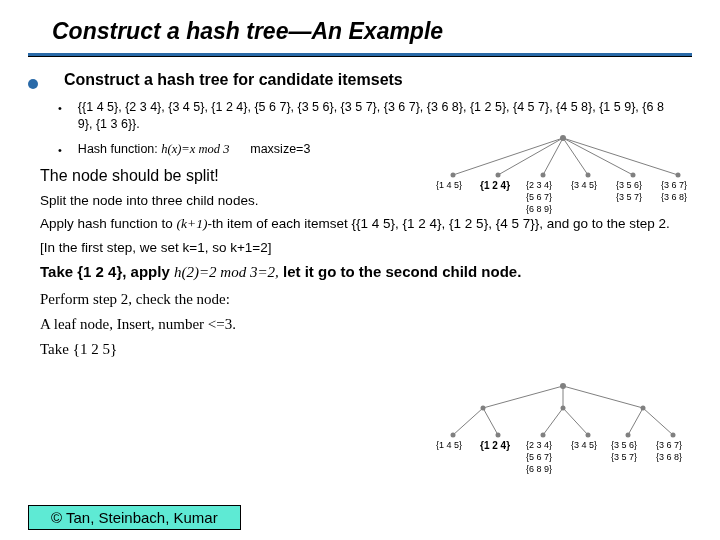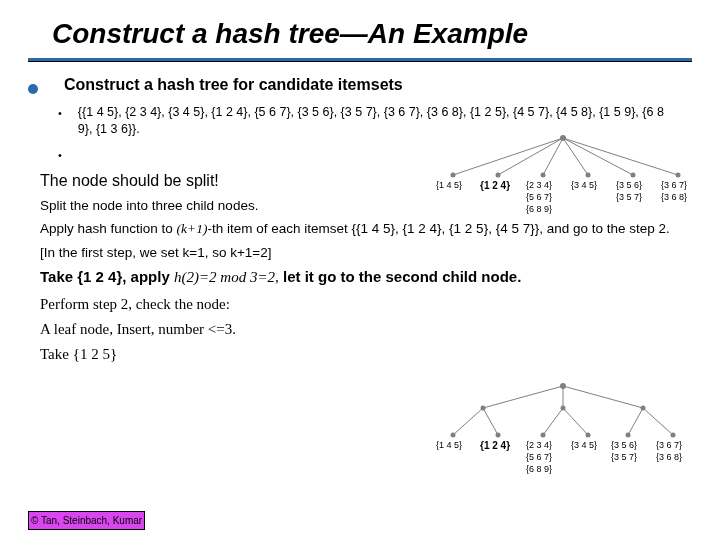--- a/index.html
+++ b/index.html
@@ -9,21 +9,21 @@
     background: #fff;
     font-family: Arial, Helvetica, sans-serif;
     color: #000;
     position: relative;
     overflow: hidden;
   }
   .slide {
     padding: 18px 28px 0 28px;
   }
   .title {
-    font-size: 28px;
+    font-size: 23px;
     font-weight: bold;
     font-style: italic;
     padding-left: 24px;
     padding-bottom: 8px;
   }
   .title-rule {
     border: none;
     border-top: 3px solid #2a6aa8;
     border-bottom: 1.5px solid #000;
     height: 3px;
@@ -86,23 +86,23 @@
     font-family: "Times New Roman", Times, serif;
     font-size: 15px;
     margin-left: 12px;
     margin-bottom: 8px;
   }
   .footer {
     position: absolute;
     left: 28px;
     bottom: 10px;
     border: 1px solid #000;
-    font-size: 10px;
-    padding: 3px 2px;
-    background: #d946ef;
+    font-size: 15px;
+    padding: 3px 22px;
+    background: #5eead4;
   }
   
   .tree {
     position: absolute;
     font-size: 9px;
   }
   .tree svg { position: absolute; top: 0; left: 0; }
   .tree .lab {
     position: absolute;
     white-space: nowrap;
@@ -140,20 +140,23 @@
       <div class="l1-text">Construct a hash tree for candidate itemsets</div>
     </div>
 
     <div class="l2" style="max-width:620px">
       <div class="l2-bullet">•</div>
       <div class="l2-text">{{1 4 5}, {2 3 4}, {3 4 5}, {1 2 4}, {5 6 7}, {3 5 6}, {3 5 7}, {3 6 7}, {3 6 8}, {1 2 5}, {4 5 7}, {4 5 8}, {1 5 9}, {6 8 9}, {1 3 6}}.</div>
     </div>
 
     <div class="l2" style="max-width:380px">
       <div class="l2-bullet">•</div>
+      <div class="l2-text">
+        <span>Hash function: </span><span class="serif">h(x)=x mod 3</span><span>&nbsp;&nbsp;&nbsp;&nbsp;&nbsp;&nbsp;</span><span>maxsize=3</span>
+      </div>
     </div>
 
     <div class="line-h1">The node should be split!</div>
     <div class="body-line" style="max-width:370px">Split the node into three child nodes.</div>
 
     <div class="body-line" style="max-width:640px">
       <span>Apply hash function to </span><span class="tserif ital">(k+1)</span><span>-th item of each itemset {{1 4 5}, {1 2 4}, {1 2 5}, {4 5 7}}, and go to the step 2.</span>
     </div>
 
     <div class="body-line">[In the first step, we set k=1, so k+1=2]</div>

